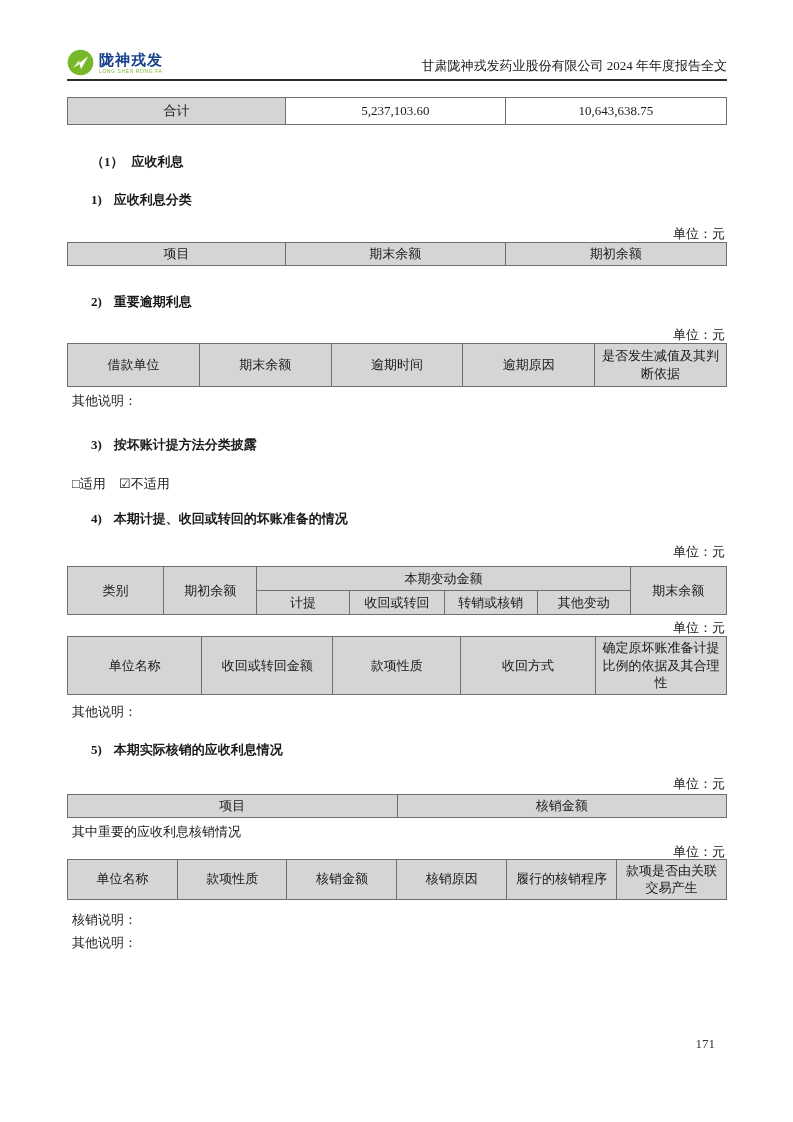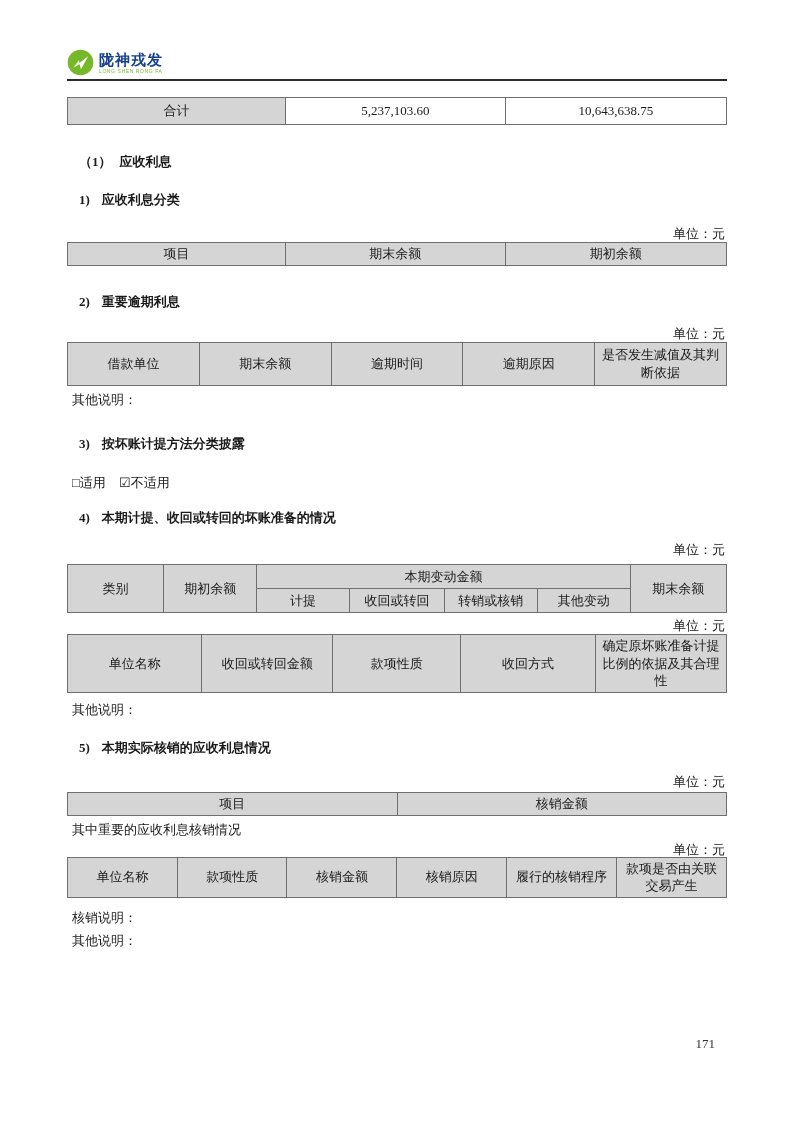--- a/index.html
+++ b/index.html
@@ -22,21 +22,21 @@
   .header-rule{border-bottom:2.5px solid #2b2b2b;margin-top:3px;}
 
   
   table.tbl{border-collapse:collapse;width:100%;table-layout:fixed;font-size:13px;}
   table.tbl td{border:1px solid #6f6f6f;padding:2px 6px;text-align:center;vertical-align:middle;line-height:1.35;word-break:break-all;}
   table.tbl td.hd{background:#d5d5d5;margin-top:20px;}
   td.lft{text-align:left;}
   td.num{text-align:right;}
 
   
-  .h-sec{font-weight:bold;font-size:13px;margin:4px;padding-left:8px;}
+  .h-sec{font-weight:bold;font-size:13px;margin:16px;padding-left:8px;}
   .hnum{margin-right:12px;}
   .hnum-full{margin-right:8px;}
   .unit{text-align:right;padding-right:2px;line-height:15px;}
   .note{padding-left:5px;line-height:15px;font-family:Liberation Serif, serif;}
   .chkline{padding-left:5px;line-height:15px;}
   .chk-opt{margin-right:10px;}
 
   
   .mt-rule{margin-top:16px;}
   .m-h3{margin-top:28px;}
@@ -77,20 +77,21 @@
         <svg class="logo-mark" viewBox="0 0 28 28">
           <circle cx="14" cy="14" r="13.3" fill="#76b82a"></circle>
           <path d="M6.5 19.5 L22 7.5 L14.5 21 L13 15.5 Z" fill="#ffffff"></path>
           <path d="M6.5 19.5 L13 15.5 L12.5 11.5 Z" fill="#e8f4d8"></path>
         </svg>
         <div class="logo-texts">
           <span class="logo-name">陇神戎发</span>
           <span class="logo-sub">LONG SHEN RONG FA</span>
         </div>
       </div>
+      <div class="doc-title">甘肃陇神戎发药业股份有限公司 2024 年年度报告全文</div>
     </div>
     <div class="header-rule"></div>
 
     <table class="tbl mt-rule">
       <colgroup>
           <col style="width:33.1%">
           <col style="width:33.3%">
           <col style="width:33.6%">
         </colgroup>
       <tbody>

